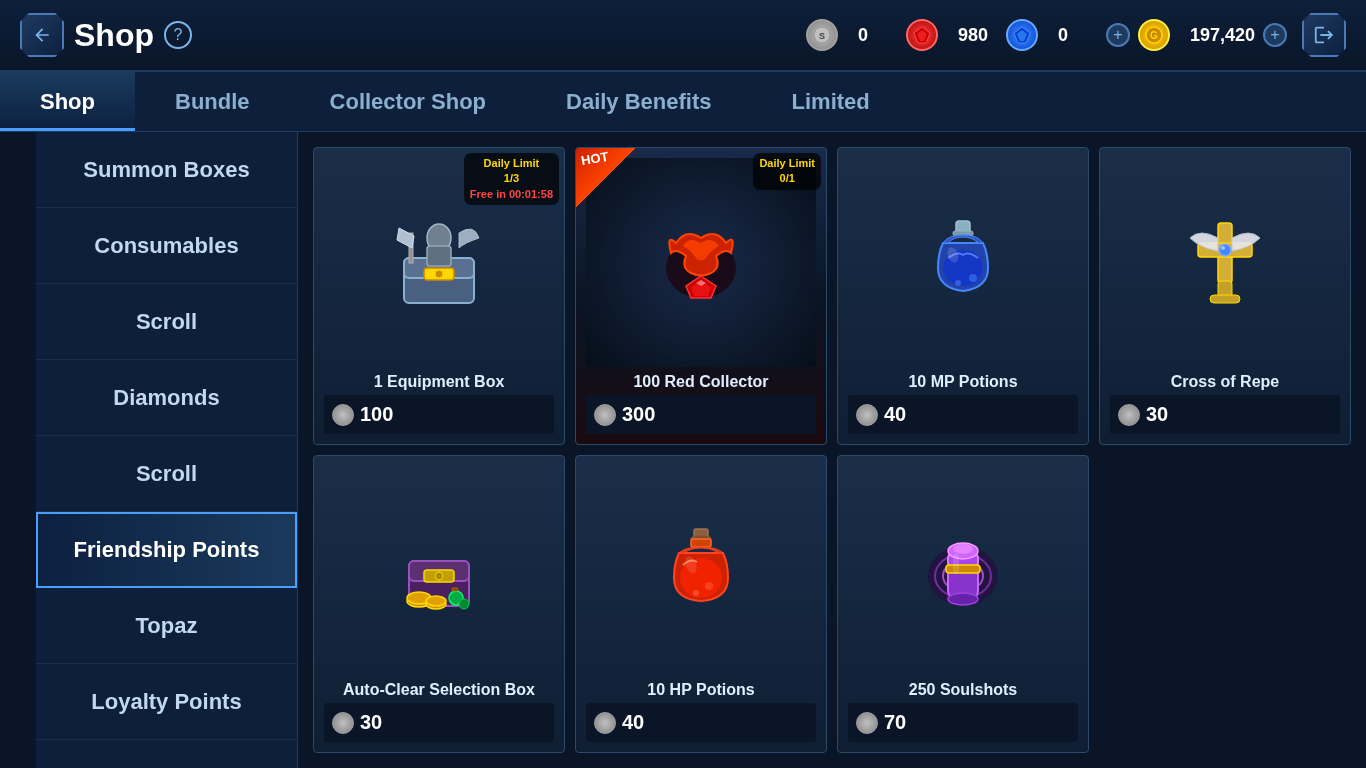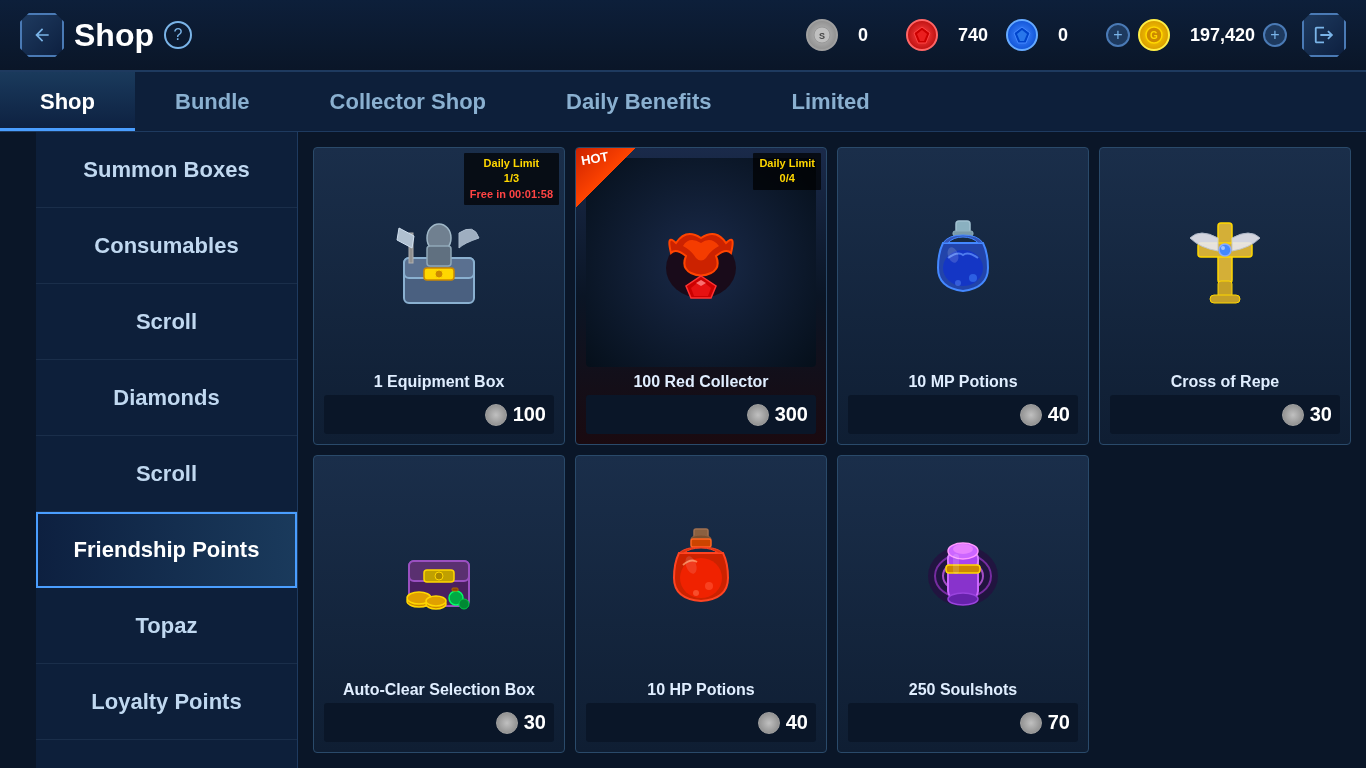--- a/index.html
+++ b/index.html
@@ -220,21 +220,21 @@
       font-size: 16px;
       font-weight: bold;
       color: #e0eeff;
       text-align: center;
       padding: 6px 0 4px;
     }
 
     .item-price {
       display: flex;
       align-items: center;
-      justify-content: flex-end;
+      justify-content: flex-start;
       gap: 6px;
       background: #0a1628;
       width: 100%;
       padding: 8px;
       border-radius: 3px;
     }
     .price-icon {
       width: 22px;
       height: 22px;
       border-radius: 50%;
@@ -250,21 +250,21 @@
     .daily-limit-badge {
       position: absolute;
       top: 5px;
       right: 5px;
       background: rgba(0,0,0,0.7);
       color: #ffd700;
       font-size: 11px;
       font-weight: bold;
       text-align: center;
       padding: 3px 6px;
-      border-radius: 1px;
+      border-radius: 7px;
       line-height: 1.4;
       z-index: 10;
     }
     .free-timer {
       color: #ff4444;
       font-size: 11px;
       font-weight: bold;
     }
 
     .hot-badge {
@@ -319,21 +319,21 @@
     <span class="currency-value">0</span>
     <div class="currency-icon red-gem">
       <svg width="18" height="18" viewBox="0 0 18 18">
           <polygon points="9,1 17,7 13,17 5,17 1,7" fill="#cc0000" stroke="#ff4444" stroke-width="1"></polygon>
           <polygon points="9,4 14,8 11,15 7,15 4,8" fill="#ff3333" opacity="0.6"></polygon>
         </svg>
     </div>
   </div>
 
   <div class="currency-group">
-    <span class="currency-value">740</span>
+    <span class="currency-value">980</span>
     <div class="currency-icon blue-gem">
       <svg width="18" height="18" viewBox="0 0 18 18">
           <polygon points="9,1 17,7 13,17 5,17 1,7" fill="#0044cc" stroke="#4488ff" stroke-width="1"></polygon>
           <polygon points="9,4 14,8 11,15 7,15 4,8" fill="#4499ff" opacity="0.6"></polygon>
         </svg>
     </div>
   </div>
 
   <div class="currency-group">
     <span class="currency-value">0</span>
@@ -426,21 +426,21 @@
         <span class="price-value">100</span>
       </div>
     </div>
 
     <div class="item-card hot-bg">
       <div class="hot-badge">
         <span class="hot-text">HOT</span>
       </div>
       <div class="daily-limit-badge">
         <div>Daily Limit</div>
-        <div>0/4</div>
+        <div>0/1</div>
       </div>
       <div class="item-image-area" style="background: radial-gradient(circle, #1a2a4a 0%, #050f1a 100%); border-radius: 4px;">
         <svg width="100" height="90" viewBox="0 0 100 90">
 
           <ellipse cx="50" cy="50" rx="35" ry="30" fill="#1a0510" opacity="0.8"></ellipse>
           <path d="M50,20 Q65,10 75,25 Q85,15 80,35 Q75,30 65,38 Q70,50 60,55 Q50,60 40,55 Q30,50 35,38 Q25,30 20,35 Q15,15 25,25 Q35,10 50,20 Z" fill="#cc2200" stroke="#ff4400" stroke-width="2"></path>
           <path d="M50,25 Q60,18 68,28 Q60,32 55,40 Q50,45 45,40 Q40,32 32,28 Q38,18 50,25 Z" fill="#ff4400" opacity="0.8"></path>
 
           <polygon points="50,58 65,68 60,80 40,80 35,68" fill="#cc0000" stroke="#ff3333" stroke-width="1.5"></polygon>
           <polygon points="50,62 60,70 57,78 43,78 40,70" fill="#ff2222" opacity="0.5"></polygon>

